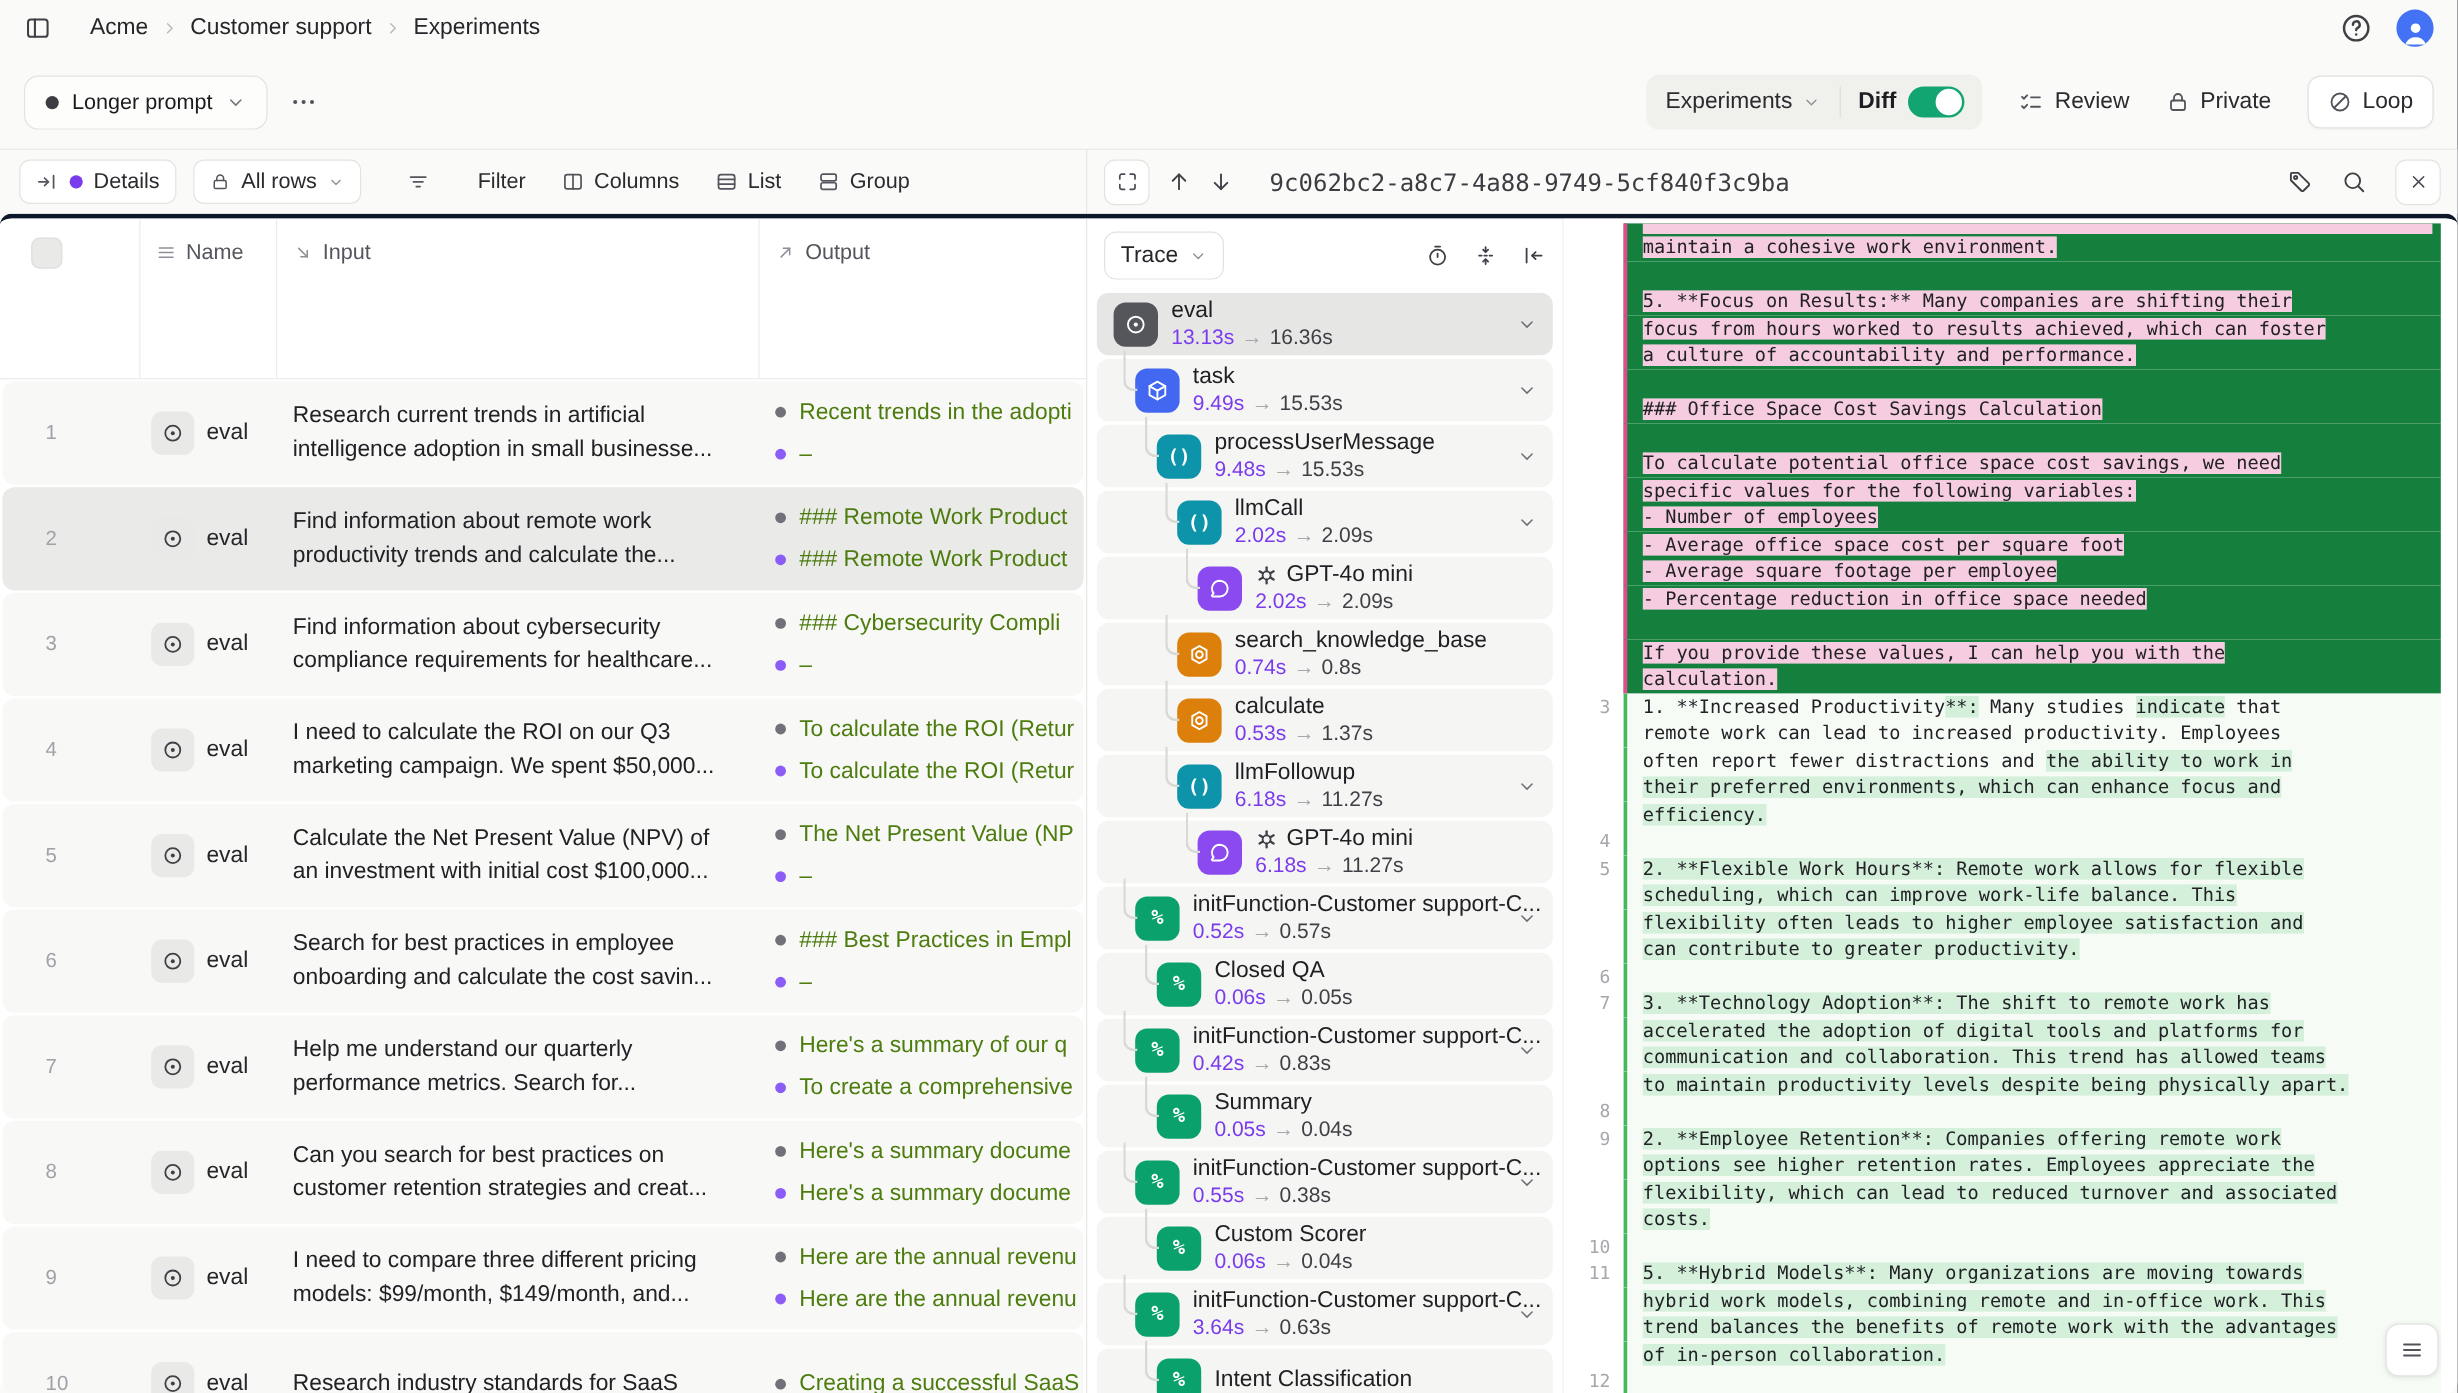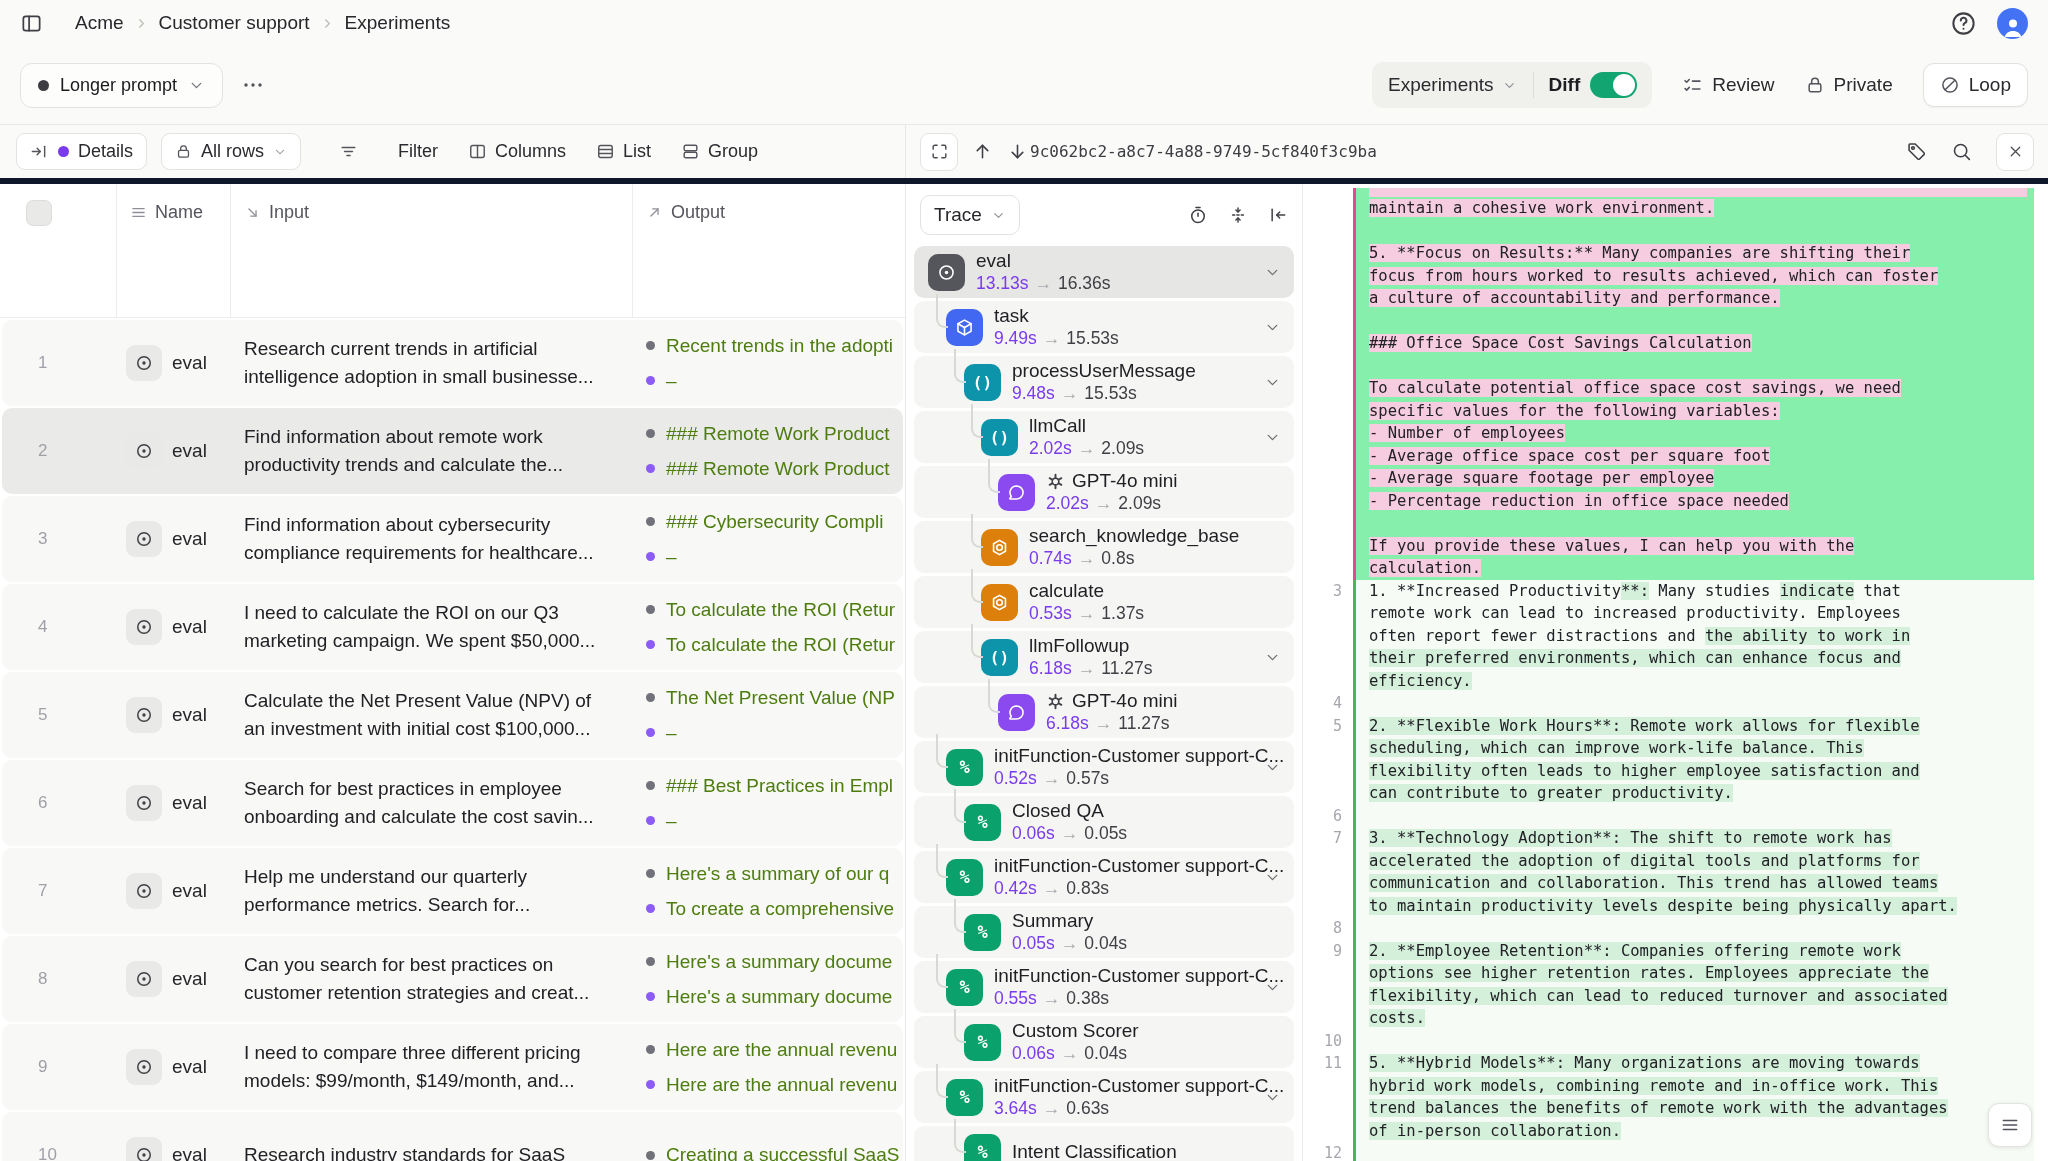--- a/index.html
+++ b/index.html
@@ -38,24 +38,24 @@
   .row-top { display:flex; height:53px; }
   .toolbar { width:905px; display:flex; align-items:center; gap:14px; padding:0 16px; }
   .tool-pill { display:flex; align-items:center; gap:9px; background:#fff; border:1px solid #e3e3e0; border-radius:9px; padding:7px 13px; font-size:18px; font-weight:500; color:#2a2a2f; cursor:pointer; }
   .tool-ghost { display:flex; align-items:center; gap:8px; background:none; border:none; font-size:18px; font-weight:500; color:#2a2a2f; cursor:pointer; padding:7px 8px; }
   .tool-icon { color:#54545c; }
   .pdot { width:11px; height:11px; border-radius:50%; background:#7a3bec; }
 
   .detail-header { flex:1; border-left:1px solid #e7e7e4; display:flex; align-items:center; padding:0 14px; background:#fafaf8; }
   .dh-btn { width:38px; height:38px; border:1px solid #e3e3e0; background:#fff; border-radius:9px; color:#4a4a52; display:flex; align-items:center; justify-content:center; cursor:pointer; }
   .dh-ghost { background:none; border:none; color:#3f3f46; margin-left:14px; cursor:pointer; }
-  .trace-id { font-family:"DejaVu Sans Mono",monospace; font-size:16px; color:#3c3c43; margin-left:2px; }
+  .trace-id { font-family:"DejaVu Sans Mono",monospace; font-size:20px; color:#3c3c43; margin-left:30px; }
   .dh-right { margin-left:auto; display:flex; align-items:center; gap:24px; }
 
-  .row-body { display:flex; flex:1; border-top:6px solid #0f172a; overflow:hidden; }
+  .row-body { display:flex; flex:1; border-top:4px solid #0f172a; overflow:hidden;border-radius:10px; }
 
   
   .table-pane { width:905px; background:#fff; display:flex; flex-direction:column; overflow:hidden; }
   .thead { position:relative; height:134px; border-bottom:1px solid #ececea; flex:none; }
   .th-check { position:absolute; left:26px; top:16px; width:26px; height:26px; border-radius:7px; background:#e9e9e7; border:1px solid #dddddb; cursor:pointer; }
   .th-label { position:absolute; top:18px; display:flex; align-items:center; gap:8px; font-size:18px; font-weight:500; color:#55555e; }
   .th-label .tic { color:#8f8f97; }
   .vline { position:absolute; top:0; bottom:0; width:1px; background:#ececea; }
   .rows { flex:1; overflow:hidden; padding:2px 2px 0 2px; }
   .trow { height:86px; margin-bottom:2px; border-radius:10px; background:#f8f8f6; display:grid; grid-template-columns:102px 126px 402px 1fr; align-items:center; cursor:pointer; }
@@ -91,21 +91,21 @@
   .stime { font-size:17.5px; margin-top:1px; white-space:nowrap; }
   .stime .t1 { color:#7a3bec; } .stime .arr { color:#a8a8ae; padding:0 6px; } .stime .t2 { color:#3f3f46; }
   .schev { position:absolute; right:13px; color:#6e6e76; }
 
   
   .diff-pane { flex:1; overflow:hidden; padding-top:4px; position:relative; background:#fff; }
   .dline { display:flex; font-family:"DejaVu Sans Mono",monospace; font-size:15.5px; line-height:22.5px; height:22.5px; }
   .dline.partial { height:9px; overflow:hidden; }
   .gut { width:50px; text-align:right; padding-right:11px; color:#a6a6ad; font-size:15px; flex:none; }
   .cline { flex:1; margin-right:14px; padding-left:13px; white-space:pre; overflow:hidden; }
-  .pink .cline { border-left:3px solid #e54a8c; background:#86efac; }
+  .pink .cline { border-left:3px solid #e54a8c; background:#15803d; }
   .pink .h { background:#f6cde0; }
   .green .cline { border-left:3px solid #43b95c; background:#f6fbf6; }
   .green .h { background:#d4efda; }
   .partial .h { display:block; height:100%; width:99%; }
   .float-btn { position:absolute; right:16px; bottom:14px; width:44px; height:44px; border-radius:11px; background:#fff; border:1px solid #e3e3e0; box-shadow:0 1px 4px rgba(0,0,0,.09); color:#52525b; display:flex; align-items:center; justify-content:center; cursor:pointer; }
 </style>
 </head>
 <body>
 
 <header class="topbar">

